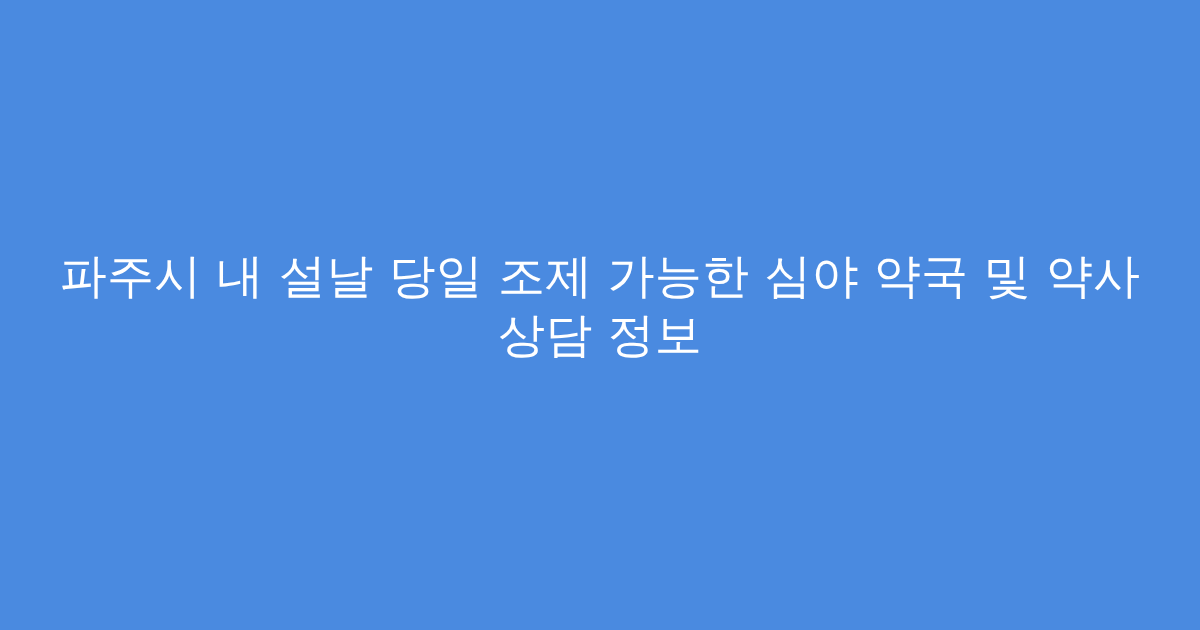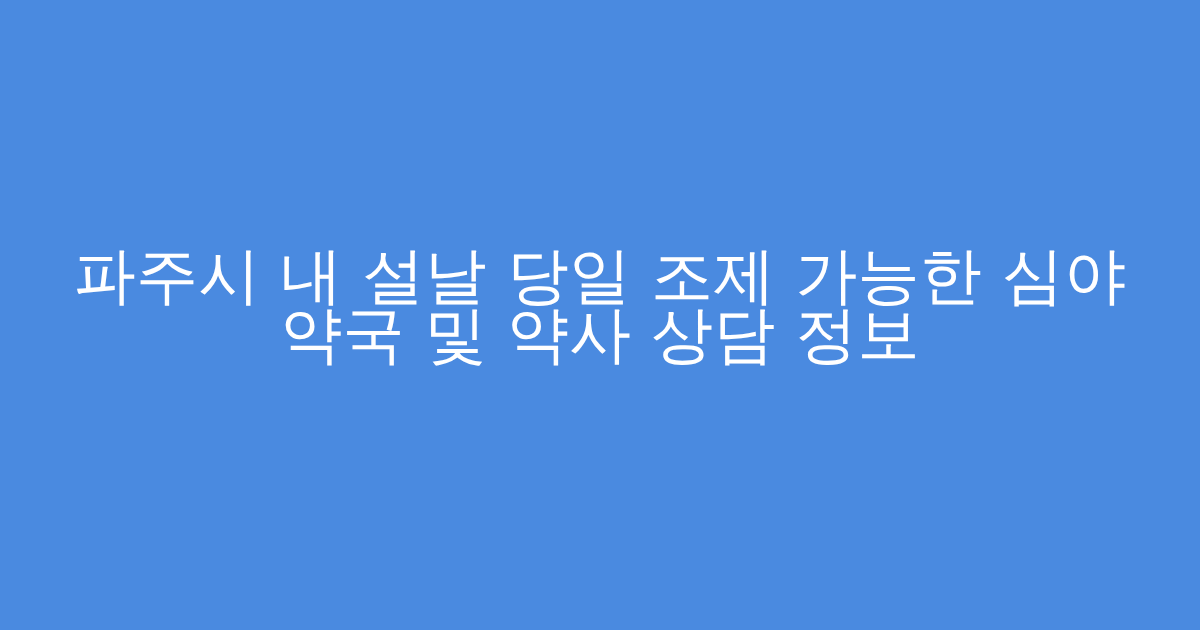--- a/index.html
+++ b/index.html
@@ -33,21 +33,21 @@
     top: 246px;
     padding: 0 58px;
     box-sizing: border-box;
     text-align: center;
   }
 
   .og-title {
     margin: 0;
     color: #ffffff;
     font-family: "DejaVu Sans", "Liberation Sans", sans-serif;
-    font-size: 62px;
+    font-size: 47px;
     font-weight: 400;
     line-height: 59px;
     letter-spacing: 0.2px;
     text-align: center;
     word-break: keep-all;
     white-space: normal;
   }
 </style>
 </head>
 <body style="background-color: rgb(74, 138, 224);">

